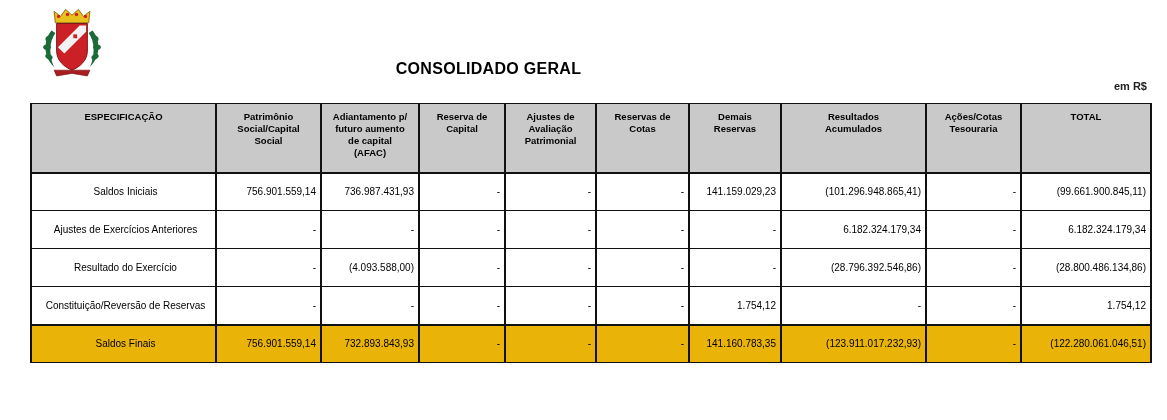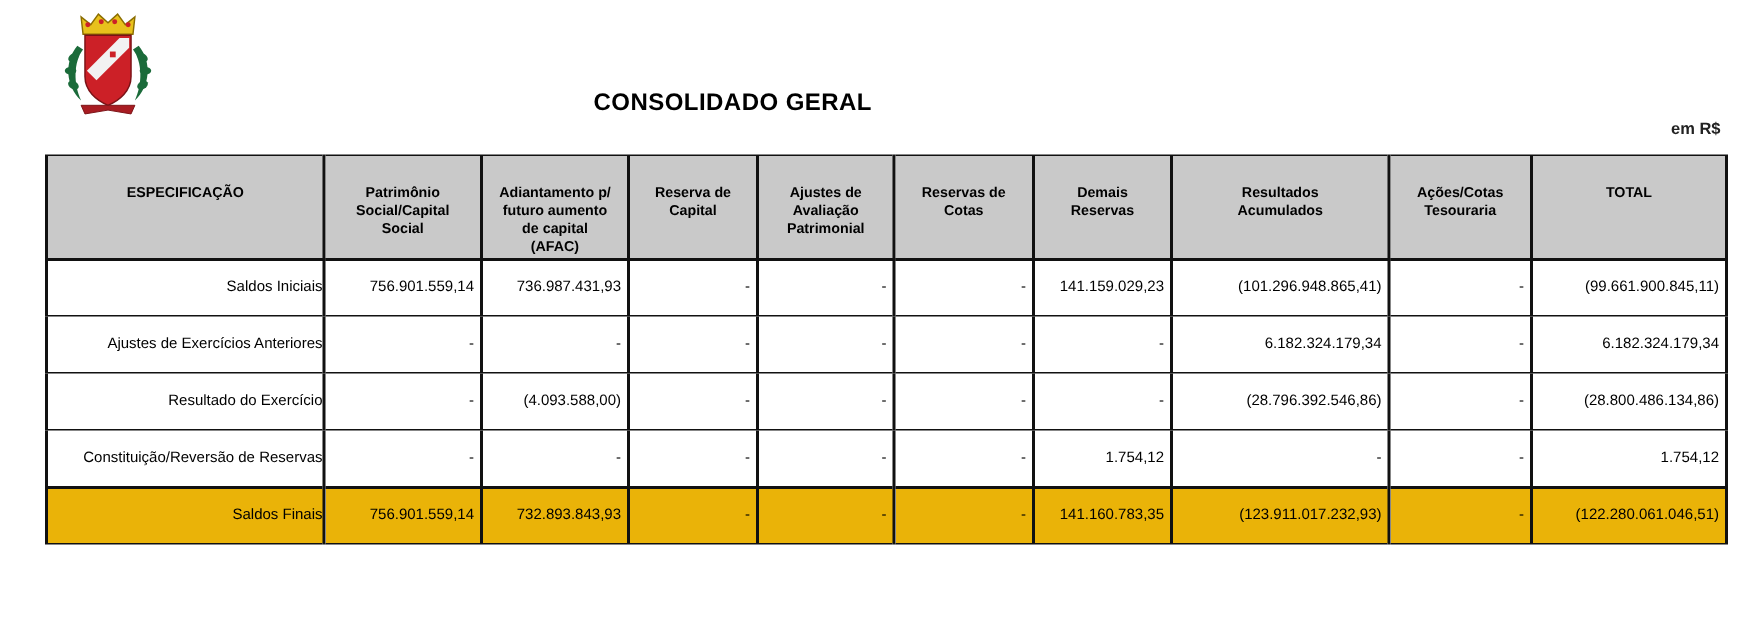--- a/index.html
+++ b/index.html
@@ -47,33 +47,33 @@
     border-left: 2px solid #111;
     border-right: 2px solid #111;
     overflow: hidden;
   }
   table.fin thead th {
     background: #c9c9c9;
     font-weight: bold;
     font-size: 9.5px;
     text-align: center;
     vertical-align: top;
-    padding-top: 19px;
+    padding-top: 7px;
     height: 69px;
     white-space: pre-line;
     line-height: 1.25;
     border-bottom-width: 2px;
   }
   table.fin tbody td {
     height: 38px;
     background: #fff;
     vertical-align: middle;
   }
   table.fin td.label {
-    text-align: right;
+    text-align: center;
     padding-left: 4px;
     font-size: 10px;
   }
   table.fin td.num {
     text-align: right;
     padding-right: 4px;
     font-size: 10px;
     white-space: nowrap;
     margin-left: 16px;
   }

